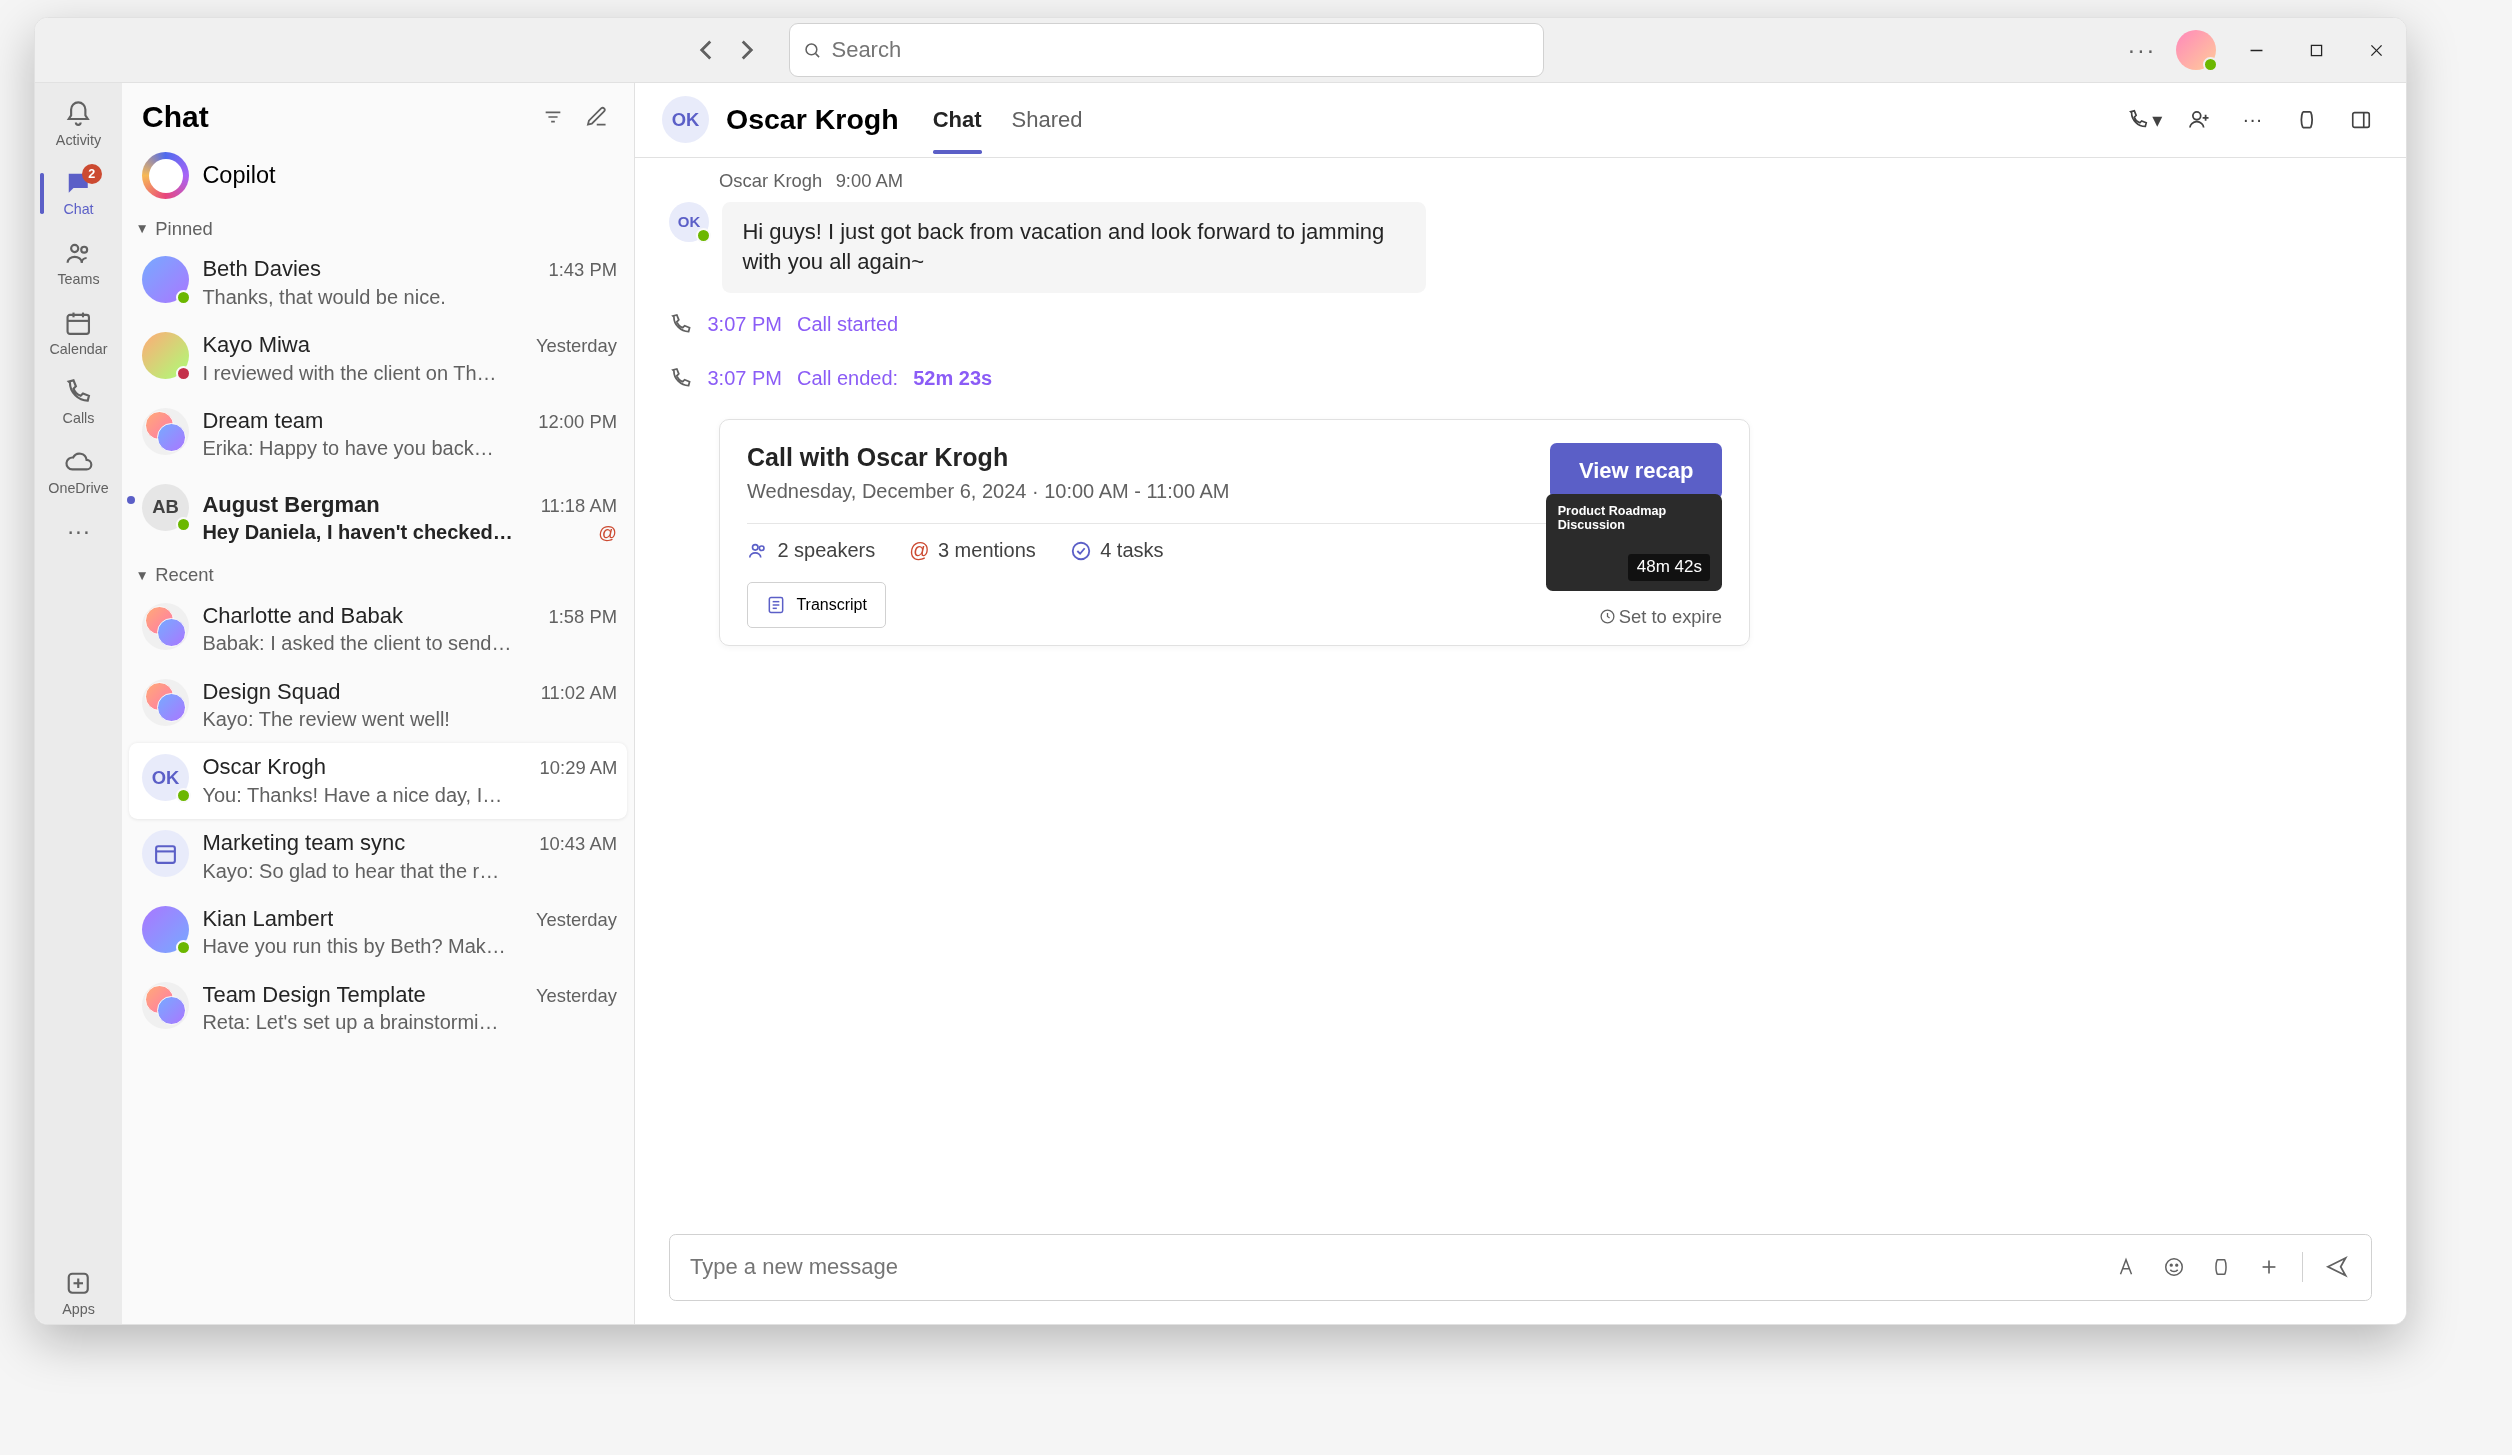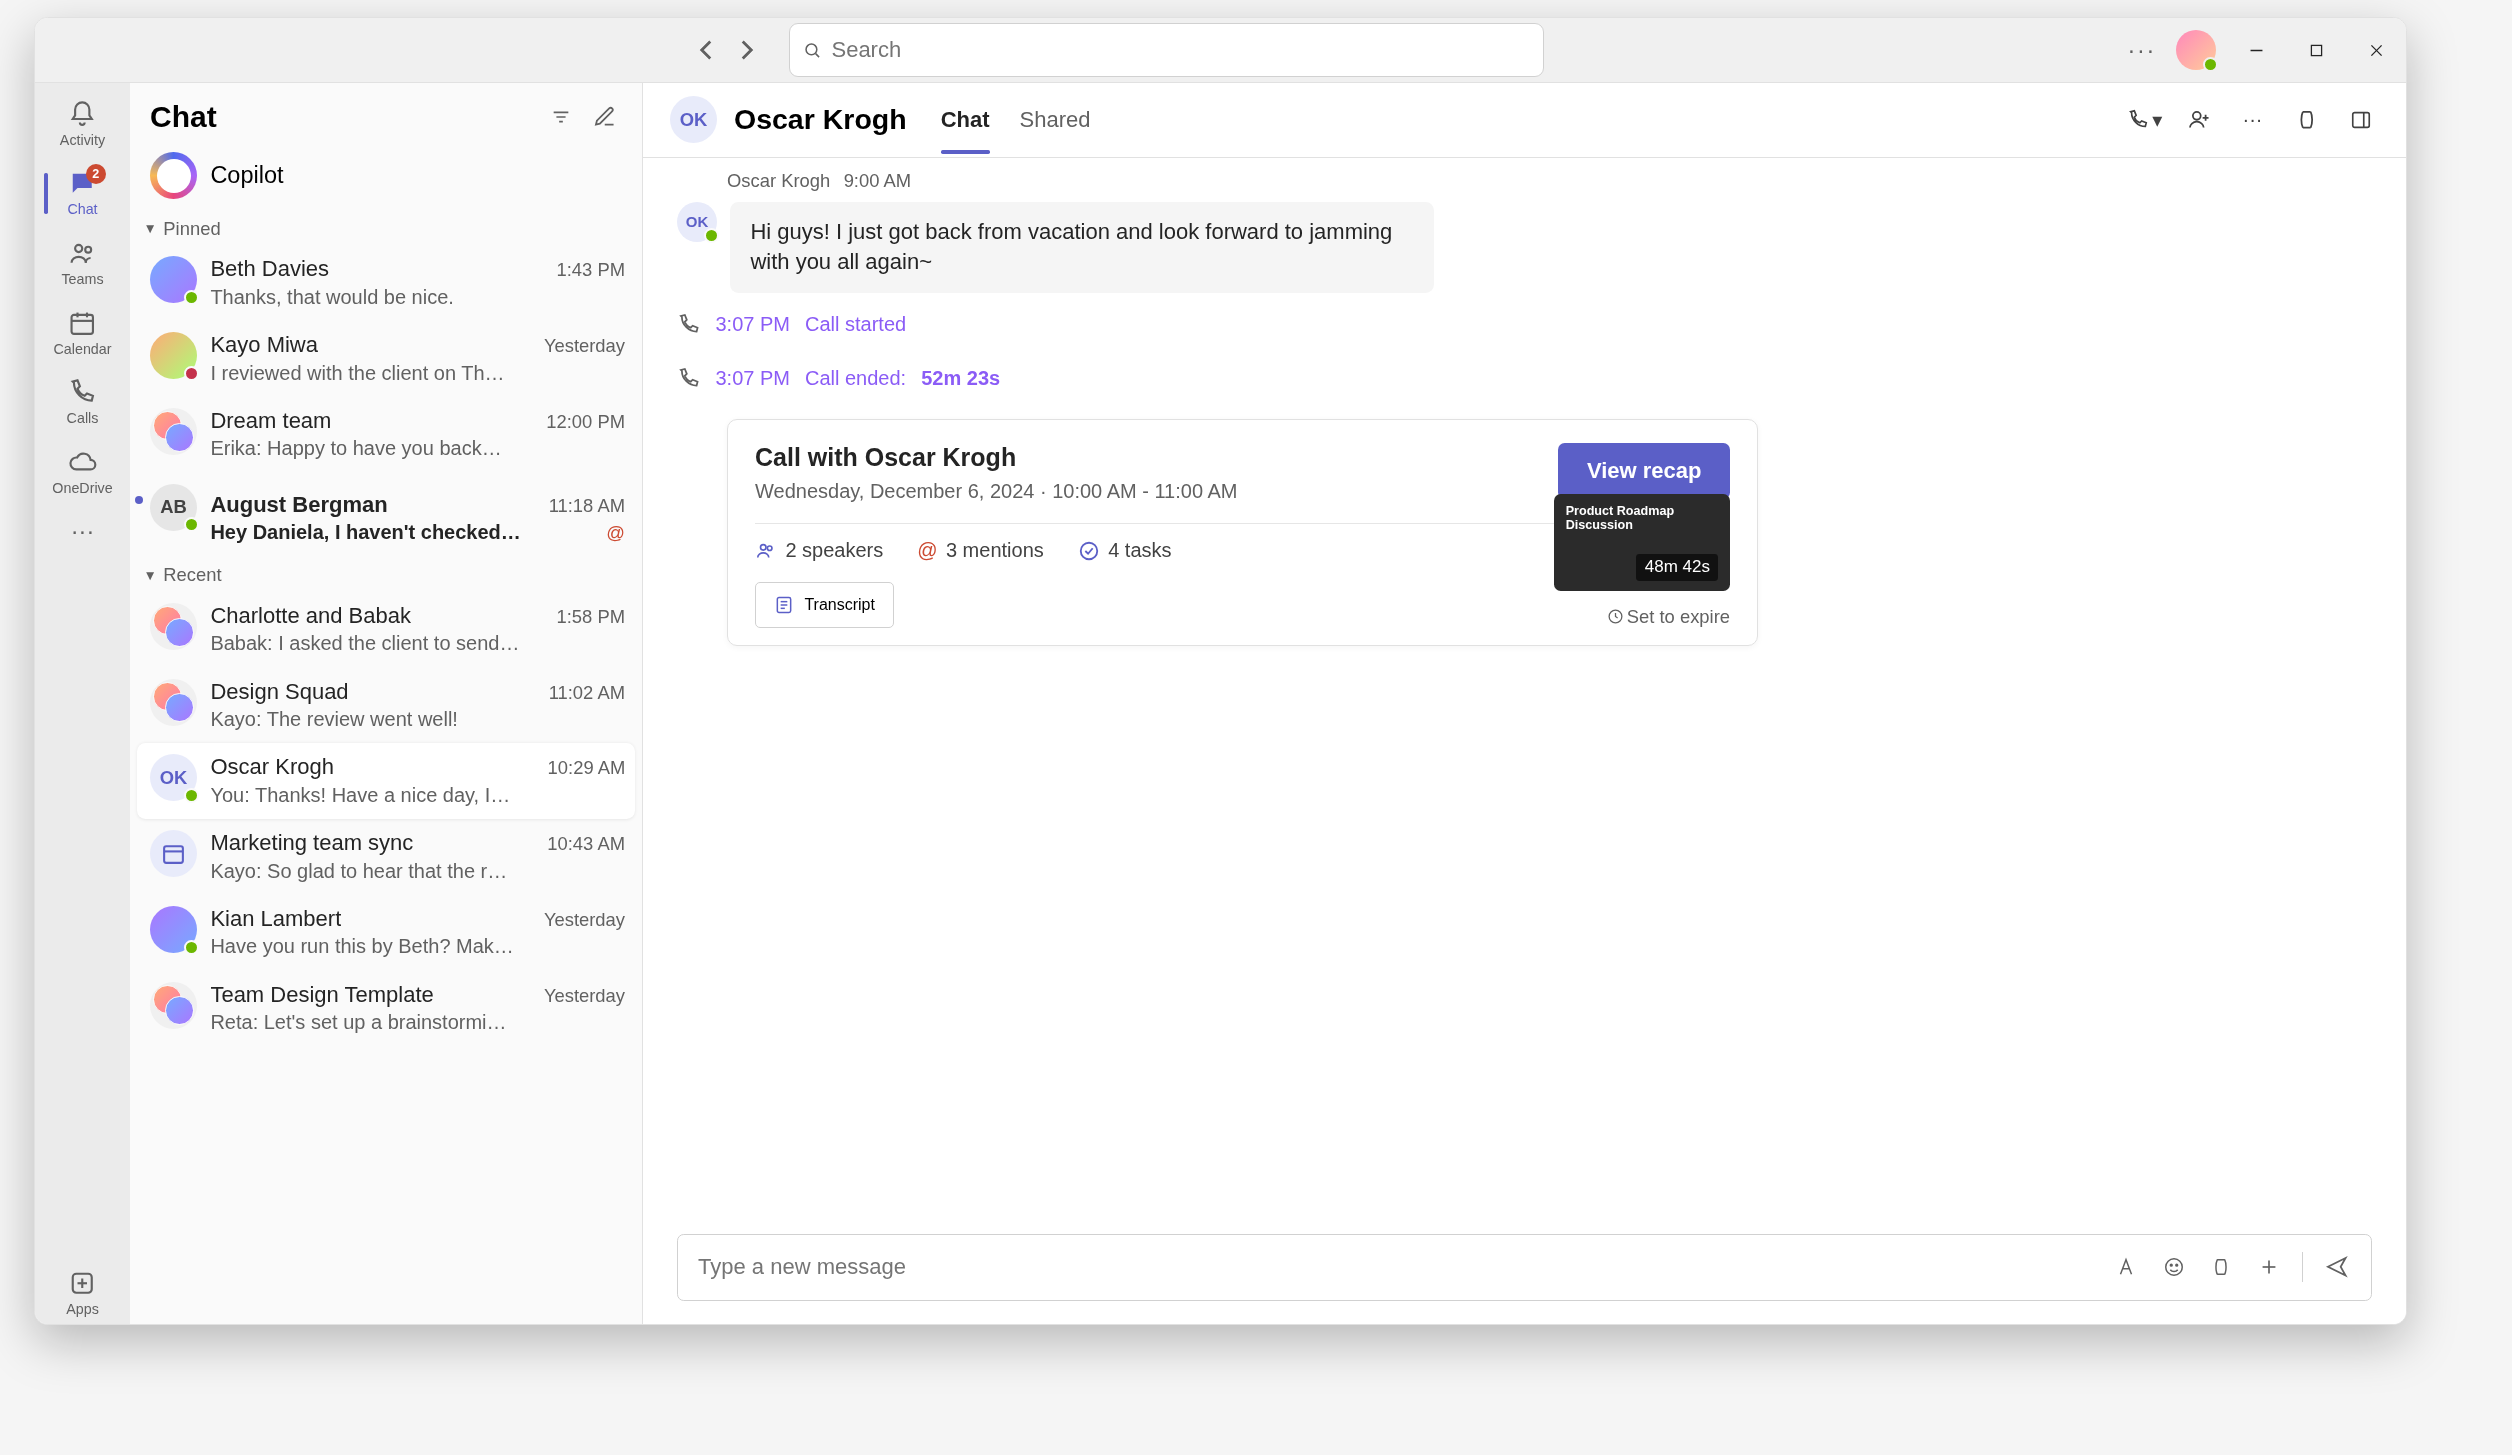--- a/index.html
+++ b/index.html
@@ -11,21 +11,21 @@
 .titlebar .search { flex: 0 0 755px; margin-left: 25px; height: 54px; background: #fff; border: 0.8px solid #d1d1d1; border-radius: 9px; display: flex; align-items: center; padding: 0 13.4px; gap: 10px; }
 .titlebar .search svg { width: 18.4px; height: 18.4px; stroke: #616161; }
 .titlebar .search input { border: none; outline: none; flex: 1; font-size: 22px; color: #242424; }
 .titlebar .spacer { flex: 1; }
 .titlebar .win-controls { display: flex; align-items: center; gap: 20px; }
 .titlebar .ellipsis { font-size: 23.5px; color: #616161; cursor: pointer; letter-spacing: 1.7px; }
 .titlebar .avatar-wrap { position: relative; }
 .titlebar .avatar-wrap .presence { position: absolute; right: -1.7px; bottom: -1.7px; width: 15px; height: 15px; background: #6bb700; border: 2.5px solid #f0f0f0; border-radius: 50%; }
 .titlebar .winbtn { width: 40px; height: 40px; display: flex; align-items: center; justify-content: center; color: #242424; cursor: pointer; }
 .app-body { flex: 1; display: flex; overflow: hidden; }
-.left-rail { width: 95px; background: #ebebeb; display: flex; flex-direction: column; align-items: center; padding-top: 10px; gap: 8.4px; }
+.left-rail { width: 87px; background: #ebebeb; display: flex; flex-direction: column; align-items: center; padding-top: 10px; gap: 8.4px; }
 .rail-item { width: 60px; display: flex; flex-direction: column; align-items: center; gap: 3.4px; padding: 6.7px 0; color: #616161; cursor: pointer; border-radius: 5px; position: relative; font-size: 14.3px; }
 .rail-item.active { color: #5b5fc7; }
 .rail-item.active::before { content: ''; position: absolute; left: -8.4px; top: 10px; bottom: 10px; width: 3.4px; background: #5b5fc7; border-radius: 1.7px; }
 .rail-item svg { width: 28.5px; height: 28.5px; }
 .rail-item .badge { position: absolute; top: 1.7px; right: 6.7px; background: #cc4a31; color: #fff; font-size: 12.6px; font-weight: 700; min-width: 20px; height: 20px; border-radius: 10px; display: flex; align-items: center; justify-content: center; padding: 0 3.4px; }
 .rail-spacer { flex: 1; }
 .chat-list { width: 513px; background: #fafafa; border-right: 0.8px solid #e1e1e1; display: flex; flex-direction: column; overflow: hidden; }
 .chat-list .hdr { display: flex; align-items: center; padding: 17px 20px 8.4px; gap: 10px; }
 .chat-list .hdr .title { font-size: 30px; font-weight: 700; flex: 1; }
 .chat-list .hdr .ico { width: 34px; height: 34px; display: flex; align-items: center; justify-content: center; color: #616161; cursor: pointer; }

